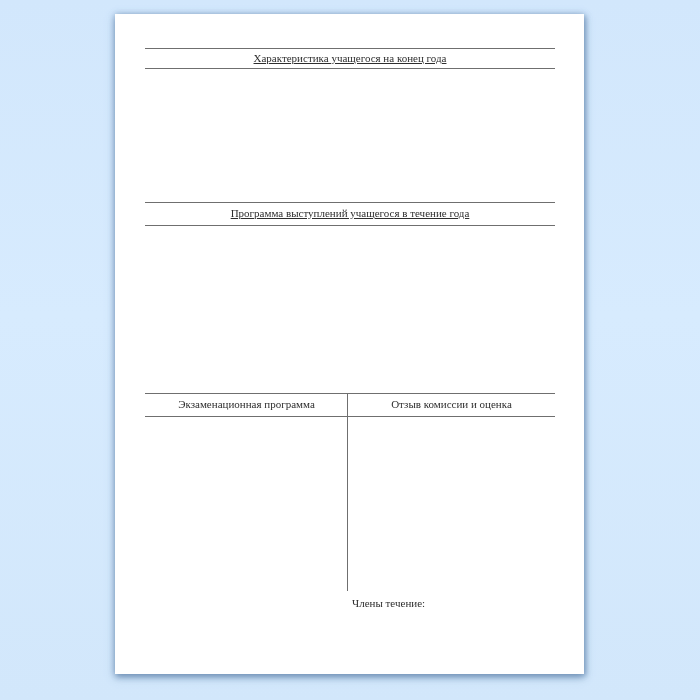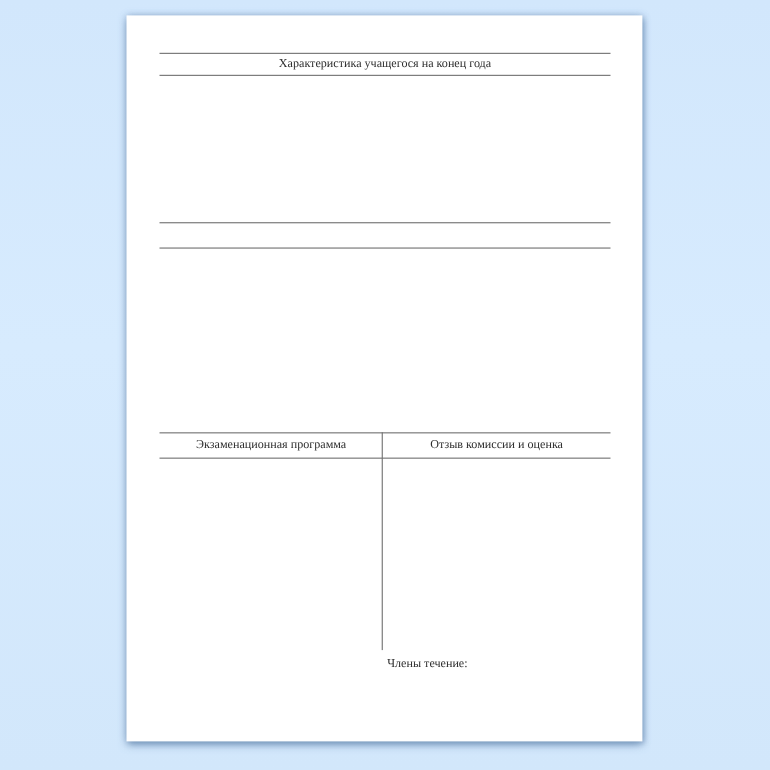--- a/index.html
+++ b/index.html
@@ -33,20 +33,21 @@
   .rule.r4 { top: 211px; }
   .rule.r5 { top: 379px; }
   .rule.r6 { top: 402px; }
   .head-text {
     position: absolute;
     left: 30px; width: 410px;
     text-align: center;
     font-size: 11px;
     color: #2e2e2e;
     white-space: nowrap;
+    text-decoration: underline;
   }
   .head-text.h1 { top: 34px; height: 20px; line-height: 20px; }
   .head-text.h2 { top: 188px; height: 23px; line-height: 23px; }
   .col-head {
     position: absolute;
     top: 379px; height: 23px; line-height: 23px;
     text-align: center;
     font-size: 11px;
     color: #2e2e2e;
     white-space: nowrap;
@@ -77,20 +78,21 @@
 
 <div class="stage">
   <div class="page">
 
     <div class="rule r1"></div>
     <div class="head-text h1">Характеристика учащегося на конец года</div>
     <div class="rule r2"></div>
     <div class="blank-area a1"></div>
 
     <div class="rule r3"></div>
+    <div class="head-text h2">Программа выступлений учащегося в течение года</div>
     <div class="rule r4"></div>
     <div class="blank-area a2"></div>
 
     <div class="rule r5"></div>
     <div class="col-head right">Отзыв комиссии и оценка</div>
     <div class="col-head left">Экзаменационная программа</div>
     <div class="rule r6"></div>
     <div class="vline"></div>
     <div class="blank-area a3l"></div>
     <div class="blank-area a3r"></div>

